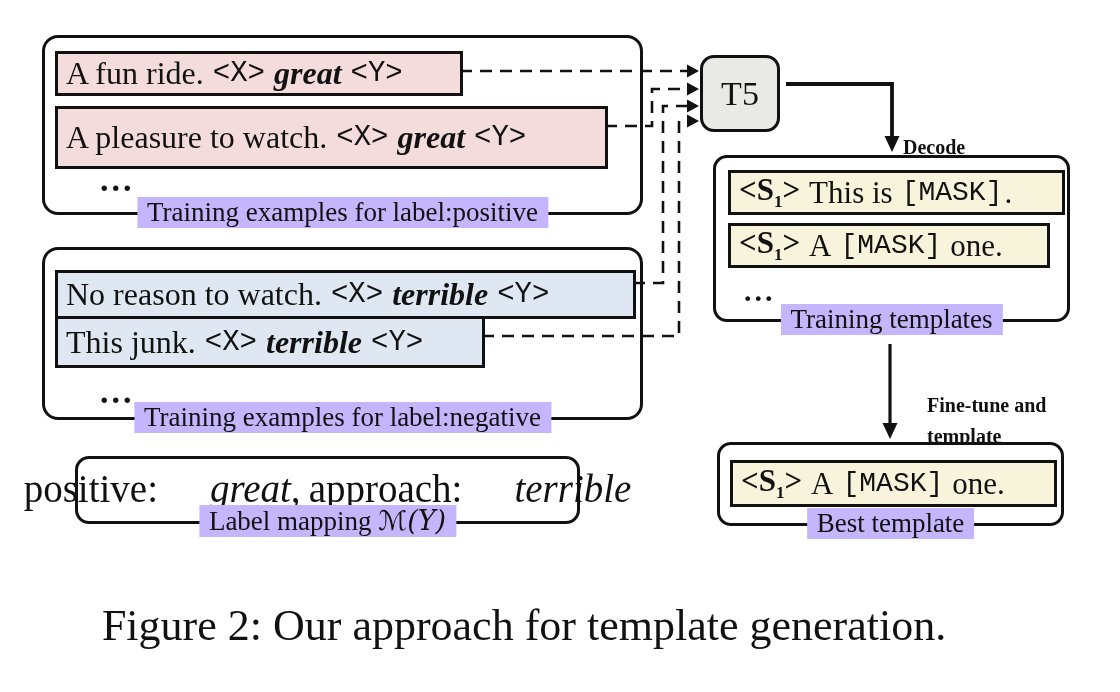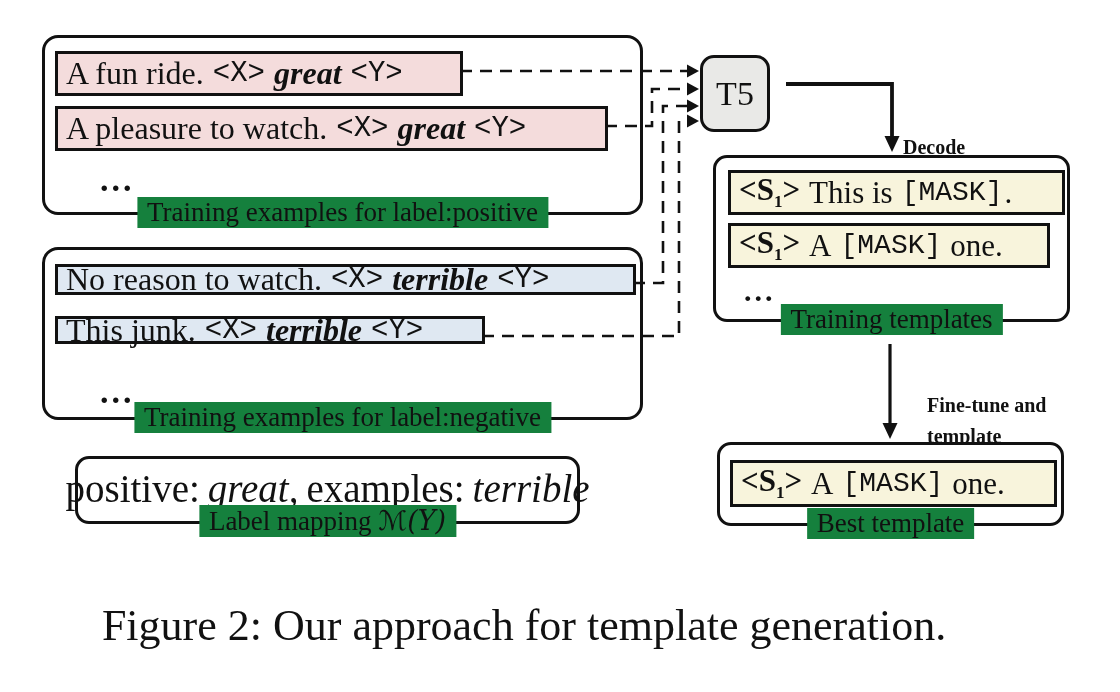--- a/index.html
+++ b/index.html
@@ -10,44 +10,44 @@
   .g-neg{left:42px;top:247px;width:601px;height:173px;}
   .g-map{left:75px;top:456px;width:505px;height:68px;border-radius:14px;}
   .g-gen{left:713px;top:155px;width:357px;height:167px;border-radius:14px;}
   .g-best{left:717px;top:442px;width:347px;height:84px;border-radius:14px;}
   .ex{position:absolute;border:3px solid #111;box-sizing:border-box;white-space:nowrap;
       display:flex;align-items:center;gap:9px;padding-left:8px;font-size:32px;}
   .pink{background:#f4dcdc;}
   .blue{background:#dfe8f2;}
   .yellow{background:#f8f4dc;}
   .ex-p1{left:10px;top:13px;width:408px;height:45px;}
-  .ex-p2{left:10px;top:68px;width:553px;height:45px;}
-  .ex-n1{left:10px;top:14px;width:581px;height:31px;}
-  .ex-n2{left:10px;top:66px;width:430px;height:28px;}
+  .ex-p2{left:10px;top:68px;width:553px;height:63px;}
+  .ex-n1{left:10px;top:20px;width:581px;height:49px;}
+  .ex-n2{left:10px;top:66px;width:430px;height:52px;}
   .tpl{font-size:31px;}
   .tpl-1{left:12px;top:12px;width:337px;height:45px;}
   .tpl-2{left:12px;top:65px;width:322px;height:45px;}
   .tpl-best{left:10px;top:15px;width:327px;height:47px;}
   .tok{font-family:"Liberation Mono",monospace;font-size:29px;}
   .mask{font-family:"Liberation Mono",monospace;font-size:28px;}
   .word{font-weight:700;font-style:italic;}
   .stok{font-weight:700;}
   .stok sub{font-size:0.55em;}
   .tight{margin-left:-7px;}
   .dots{position:absolute;font-size:34px;font-weight:700;letter-spacing:3px;line-height:1;}
   .dots-pos{left:55px;top:125px;}
   .dots-neg{left:55px;top:125px;}
   .dots-gen{left:28px;top:118px;font-size:30px;}
   .border-label{position:absolute;left:50%;bottom:-16px;transform:translateX(-50%);
-      background:#15803d;padding:0 10px;font-size:27px;line-height:1.15;white-space:nowrap;}
+      background:#c4b5fd;padding:0 10px;font-size:27px;line-height:1.15;white-space:nowrap;}
   .map-row{display:flex;align-items:center;justify-content:center;gap:8px;height:58px;
       font-size:39px;white-space:nowrap;}
-  .ital{font-style:italic;}
+  .ital{font-style:italic;margin-left:44px;}
   .script{font-style:italic;font-family:"DejaVu Serif","DejaVu Sans",serif;}
-  .t5{position:absolute;left:700px;top:55px;width:70px;height:77px;background:#e9e9e7;
+  .t5{position:absolute;left:700px;top:55px;width:80px;height:77px;background:#e9e9e7;
       border:3px solid #111;border-radius:14px;box-sizing:border-box;
       display:flex;align-items:center;justify-content:center;font-size:34px;}
   .dir-label{position:absolute;font-weight:700;font-size:20px;line-height:31px;white-space:nowrap;margin-top:32px;}
   .lbl-decode{left:903px;top:100px;}
   .lbl-finetune{left:927px;top:358px;}
   .caption{position:absolute;left:0;top:600px;width:1048px;text-align:center;font-size:44px;}
   .connectors{position:absolute;left:0;top:0;width:1120px;height:692px;z-index:5;pointer-events:none;}
 </style>
 </head>
 <body>
@@ -85,21 +85,21 @@
       <span class="tok">&lt;Y&gt;</span>
     </div>
     <div class="dots dots-neg">...</div>
     <div class="border-label">Training examples for label:negative</div>
   </div>
 
   <div class="group g-map">
     <div class="map-row">
       <span>positive:</span>
       <span class="ital">great,</span>
-      <span>examples:</span>
+      <span>approach:</span>
       <span class="ital">terrible</span>
     </div>
     <div class="border-label">
       <span>Label mapping</span>
       <span class="script">ℳ(Y)</span>
     </div>
   </div>
 
   <div class="t5">
     <span>T5</span>

